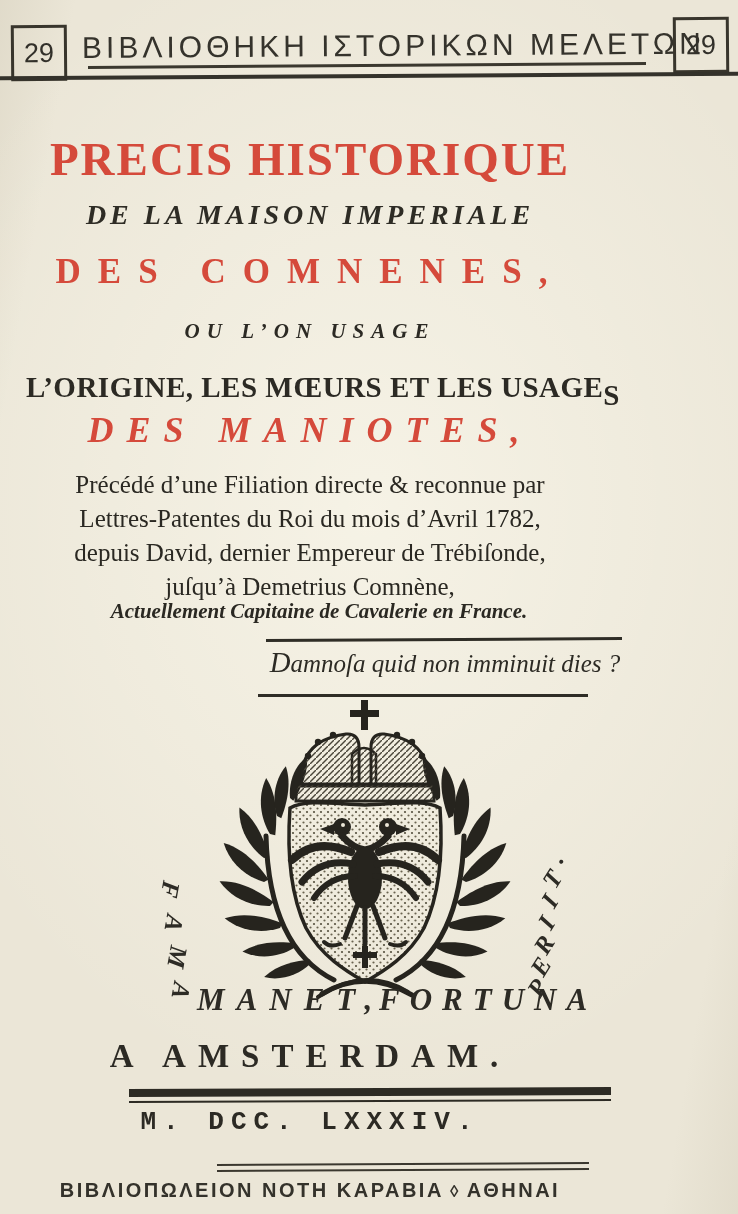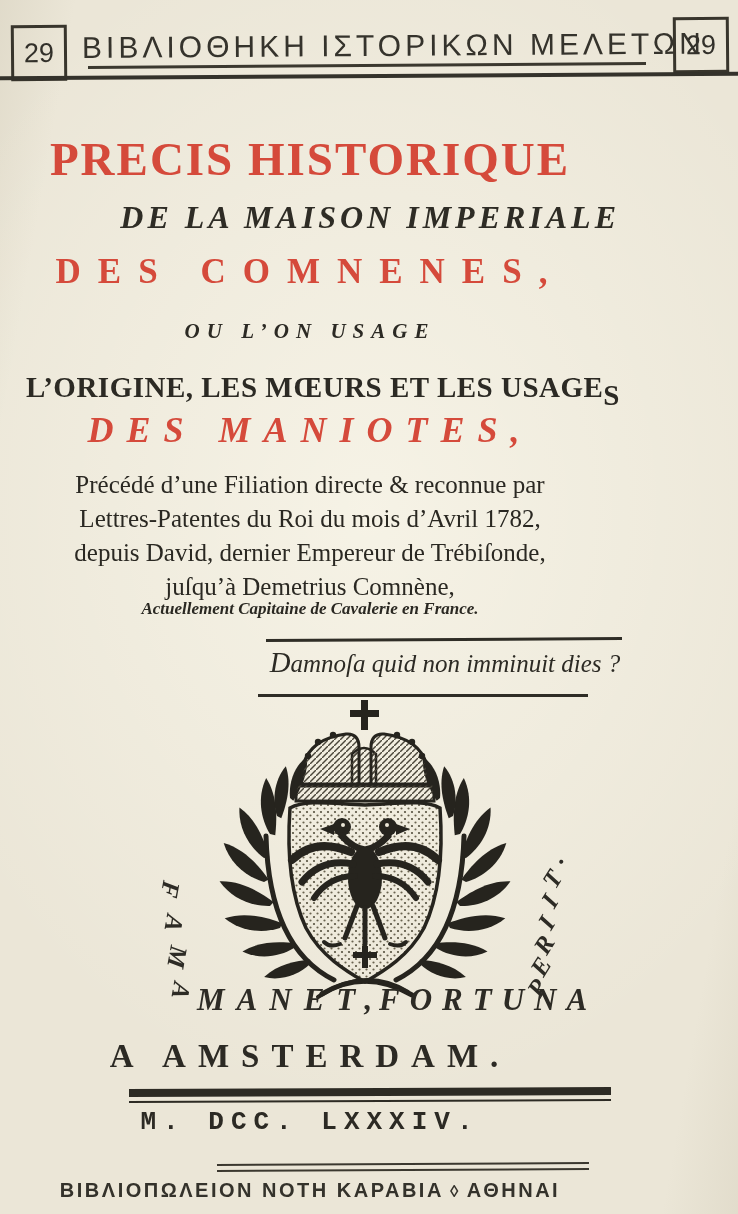--- a/index.html
+++ b/index.html
@@ -32,29 +32,29 @@
     position:absolute; left:82px; top:29px; width:566px; text-align:center;
     font-family:"Liberation Sans", sans-serif; font-size:30px; letter-spacing:4px;
     color:#35332c; transform:rotate(-.4deg); white-space:nowrap;
   }
   .hdr-underline { position:absolute; left:88px; top:64px; width:558px; height:3px; background:#3b382f; transform:rotate(-.4deg); }
   .hdr-rule { position:absolute; left:0px; top:74px; width:738px; height:4px; background:#34322b; transform:rotate(-.35deg); }
 
   
   .red { color:#d54a3b; }
   .t-main   { top:132px; font-size:47px; font-weight:bold; letter-spacing:2px; white-space:nowrap; }
-  .t-sub1   { top:199px; font-size:32px; font-weight:bold; font-style:italic; letter-spacing:4px; color:#2e2c25;text-align:right; }
+  .t-sub1   { top:199px; font-size:28px; font-weight:bold; font-style:italic; letter-spacing:4px; color:#2e2c25; }
   .t-comn   { top:252px; font-size:35px; font-weight:bold; letter-spacing:17px; }
   .t-trouve { top:319px; font-size:21px; font-weight:bold; font-style:italic; letter-spacing:7px; }
   .t-orig   { top:371px; font-size:29px; font-weight:bold; letter-spacing:.5px; white-space:nowrap;text-align:right; }
   .t-orig .drop-s { display:inline-block; transform:translateY(8px); }
   .t-mani   { top:409px; font-size:36px; font-weight:bold; font-style:italic; letter-spacing:13px; }
   .t-desc   { top:468px; font-size:25px; line-height:34px; color:#2a2822; }
   .t-desc span { display:block; }
-  .t-note   { top:599px; font-size:17px; font-weight:bold; font-style:italic; color:#2a2822; }
+  .t-note   { top:599px; font-size:21px; font-weight:bold; font-style:italic; color:#2a2822;padding-left:9px; }
 
   
   .epi-rule-top { left:266px; top:638px; width:356px; height:3px; background:#2f2d26; transform:rotate(-.3deg); }
   .epi-text { left:250px; top:646px; width:390px; text-align:center; font-size:25px; font-style:italic; white-space:nowrap; }
   .epi-text::first-letter { font-size:115%; }
   .epi-rule-bot { left:258px; top:694px; width:330px; height:3px; background:#2f2d26; }
 
   
   .emblem { left:172px; top:698px; width:386px; height:312px; }
   .vert { display:flex; flex-direction:column; align-items:center;

